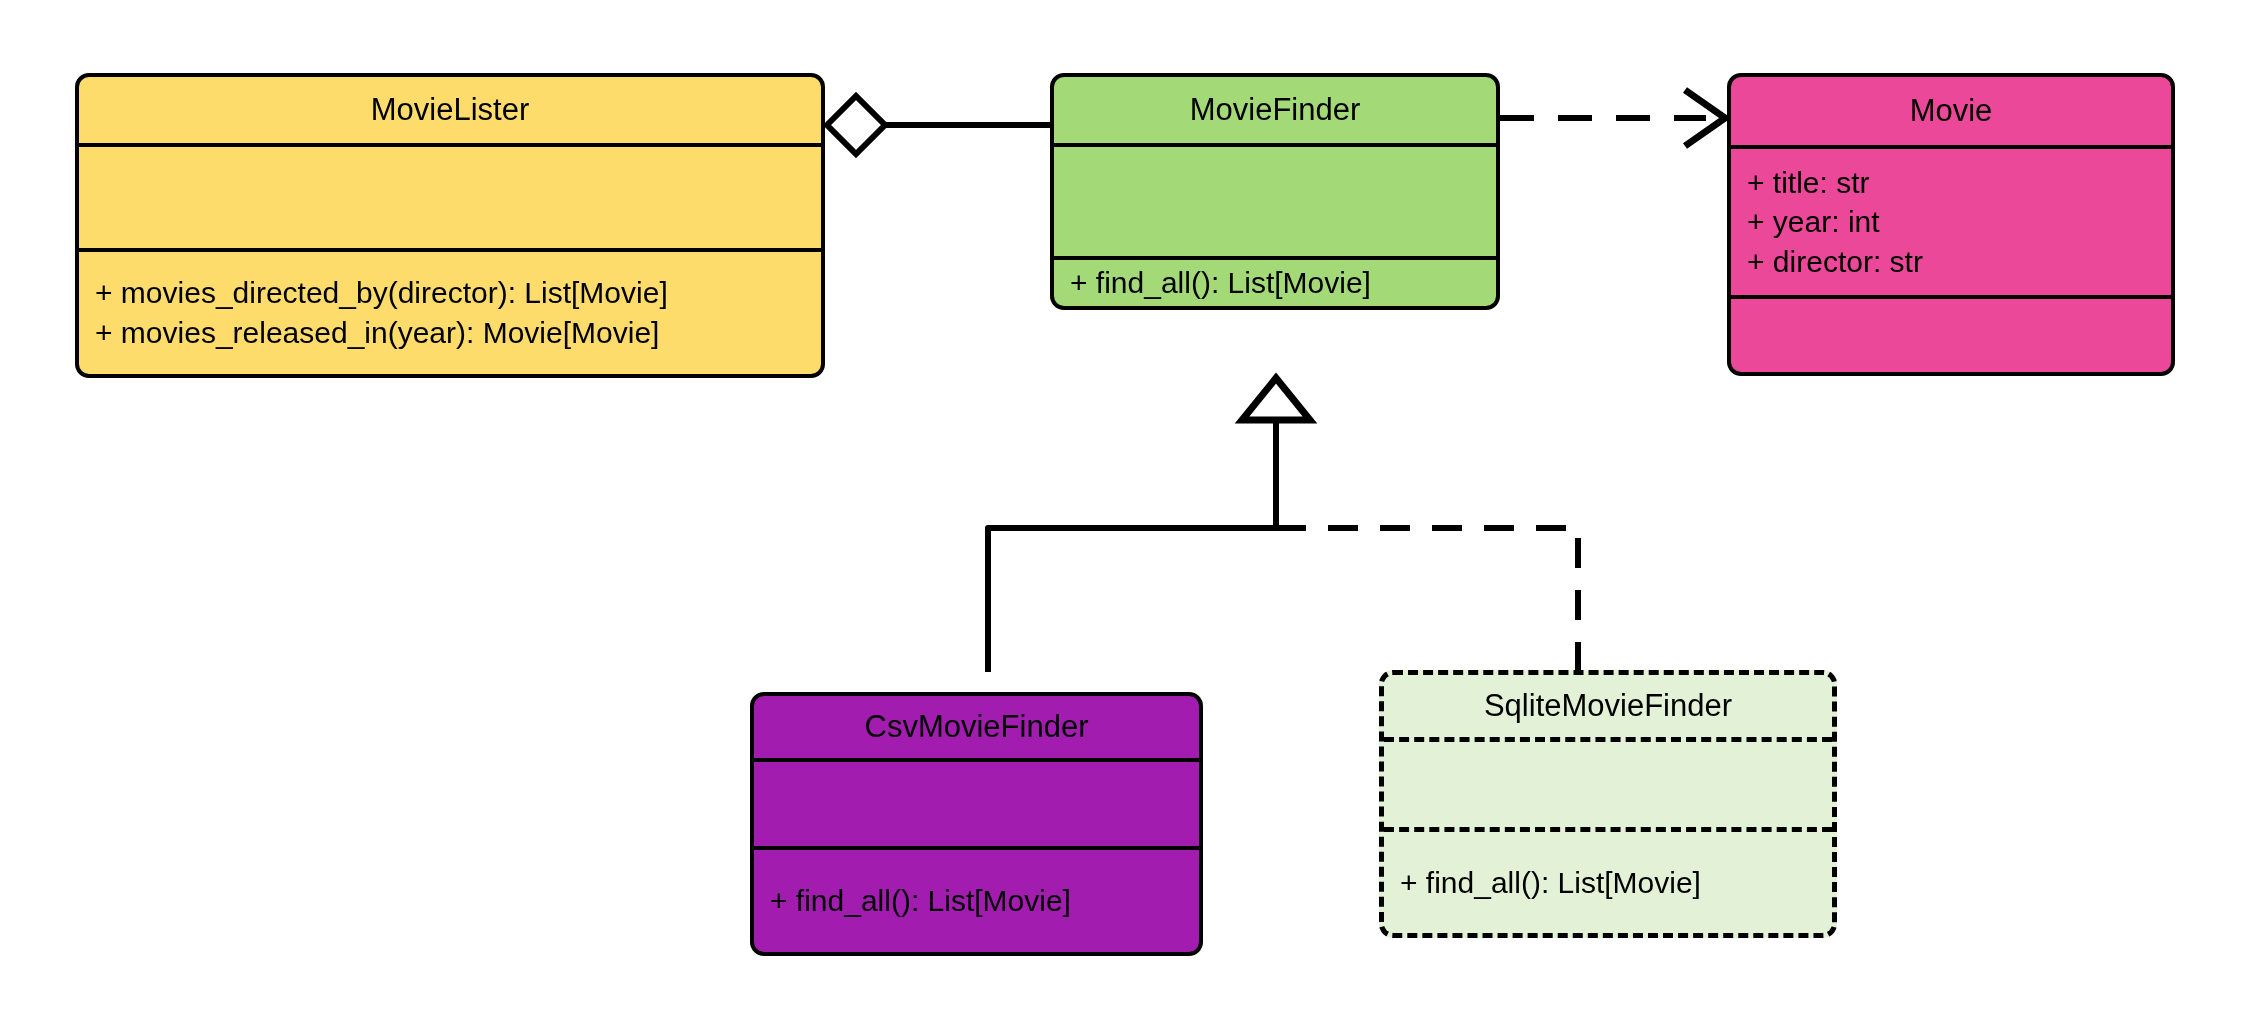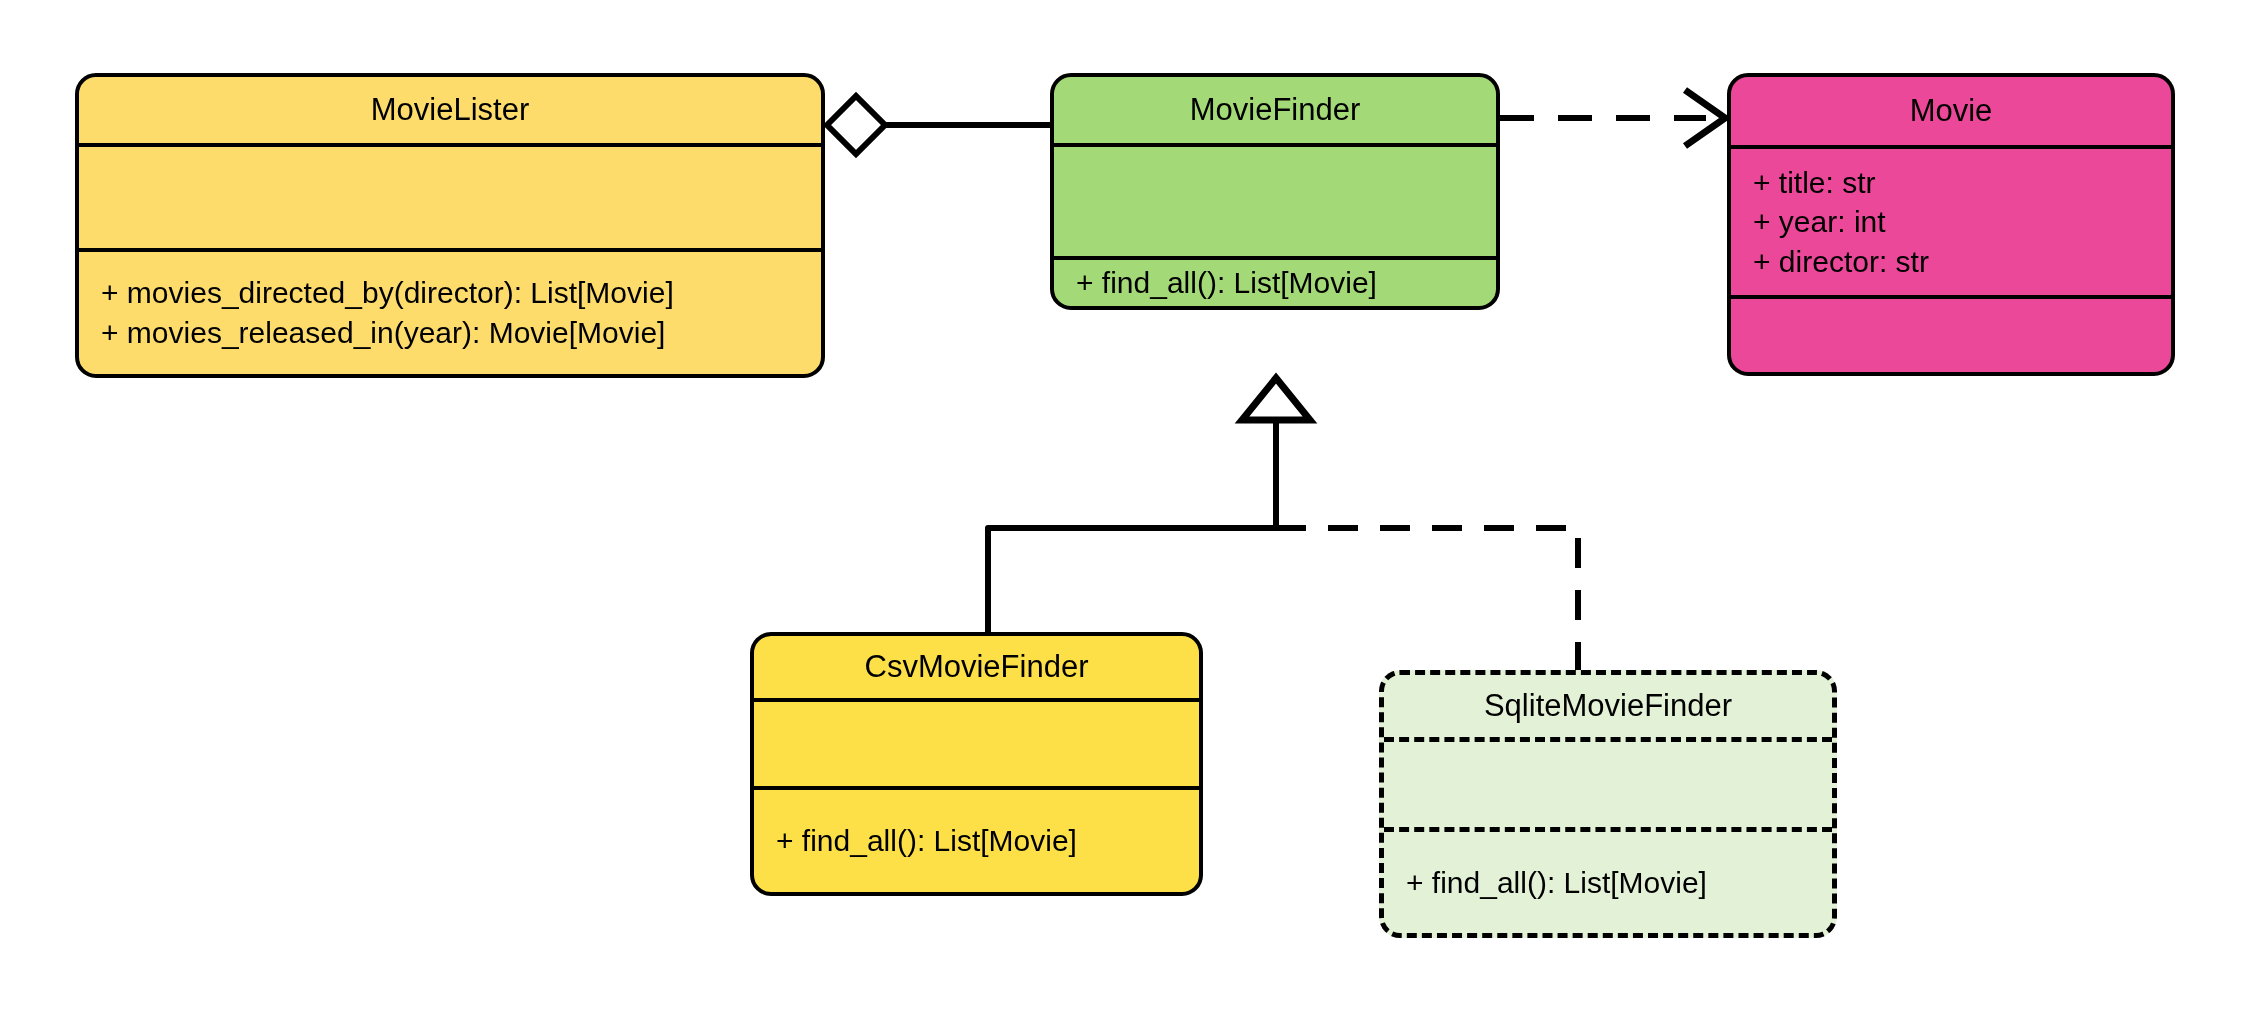--- a/index.html
+++ b/index.html
@@ -23,21 +23,21 @@
     left: 0;
     top: 0;
     width: 2250px;
     height: 1011px;
     pointer-events: none;
   }
   .uml-class {
     position: absolute;
     box-sizing: border-box;
     border: 4px solid #000000;
-    border-radius: 21px;
+    border-radius: 14px;
     overflow: hidden;
     display: flex;
     flex-direction: column;
   }
   .uml-class.dashed {
     border-style: dashed;
     border-width: 5px;
     margin-left: 31px;
   }
   .compartment {
@@ -60,21 +60,21 @@
     font-size: 31px;
     color: #000000;
     line-height: 1.1;
     text-align: center;
     white-space: nowrap;
   }
   .member {
     font-size: 30px;
     color: #000000;
     line-height: 1.32;
-    padding-left: 22px;
+    padding-left: 16px;
     white-space: nowrap;
   }
   .members-list {
     display: flex;
     flex-direction: column;
     justify-content: center;
   }
 </style>
 </head>
 <body>
@@ -138,21 +138,21 @@
       <div class="class-name">Movie</div>
     </div>
     <div class="compartment divider members-list" style="height: 150px;">
       <div class="member">+ title: str</div>
       <div class="member">+ year: int</div>
       <div class="member">+ director: str</div>
     </div>
     <div class="compartment divider members-list" style="flex: 1 1 auto;"></div>
   </div>
 
-  <div class="uml-class" id="cls-csv-movie-finder" style="left: 750px; top: 632px; width: 453px; height: 264px; background: #fde047;">
+  <div class="uml-class" id="cls-csv-movie-finder" style="left: 750px; top: 692px; width: 453px; height: 264px; background: #a21caf;">
     <div class="compartment name-comp" style="height: 62px;">
       <div class="class-name">CsvMovieFinder</div>
     </div>
     <div class="compartment divider members-list" style="height: 88px;"></div>
     <div class="compartment divider members-list" style="flex: 1 1 auto;">
       <div class="member">+ find_all(): List[Movie]</div>
     </div>
   </div>
 
   <div class="uml-class dashed" id="cls-sqlite-movie-finder" style="left: 1348px; top: 670px; width: 458px; height: 268px; background: rgb(227, 242, 214);">

